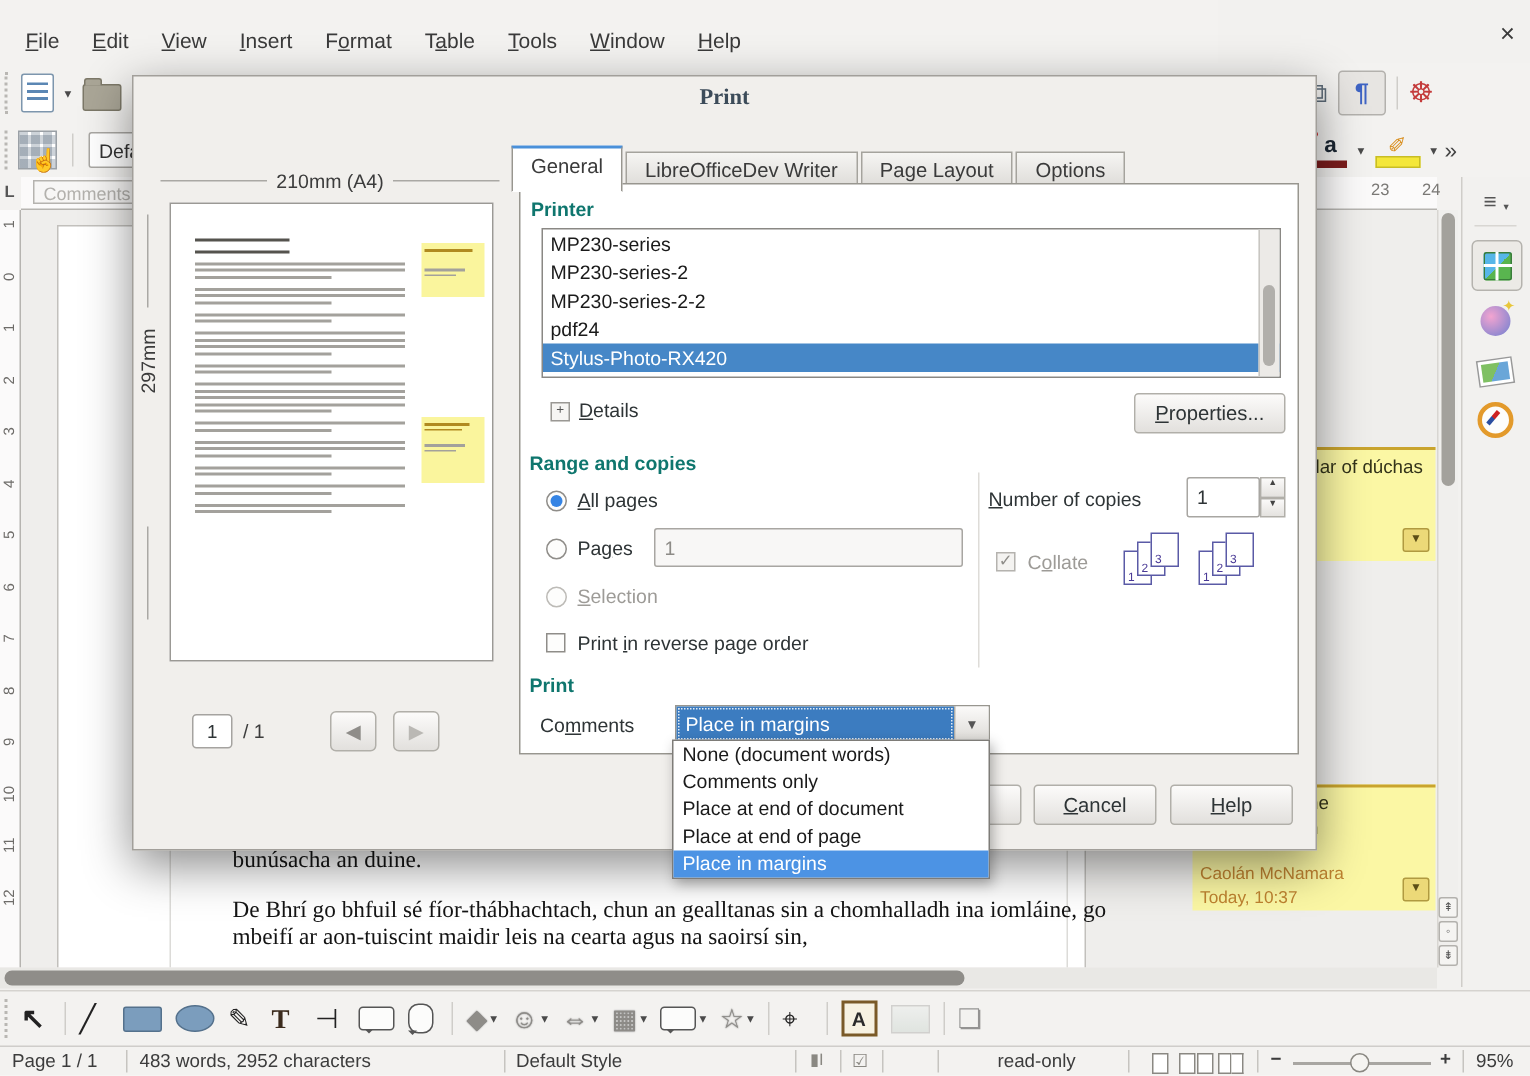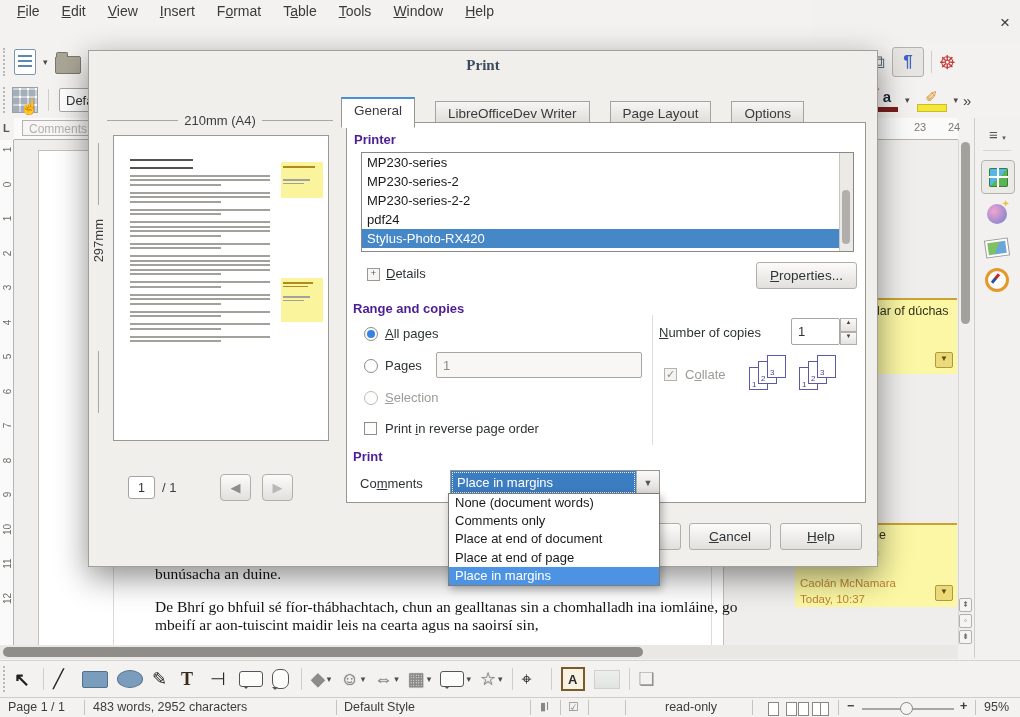--- a/index.html
+++ b/index.html
@@ -3,21 +3,21 @@
 <meta charset="utf-8">
 <style>
   html,body{margin:0;padding:0;}
   .app{position:relative;width:1020px;height:717px;overflow:hidden;background:#f2f1ef;
        font-family:"Liberation Sans",sans-serif;font-size:13px;color:#2e3436;}
   .abs{position:absolute;}
   u{text-decoration:underline;}
 
   
   .menubar{position:absolute;left:0;top:0;width:812px;height:42px;background:#f3f2f0;
-           display:flex;align-items:flex-start;padding:0 0 4px 6px;box-sizing:border-box;}
+           display:flex;align-items:flex-end;padding:0 0 4px 6px;box-sizing:border-box;}
   .menu-item{padding:3px 11px;font-size:14px;color:#3a3a3a;}
   .win-close{position:absolute;right:10px;top:14px;font-size:17px;color:#3a3a3a;line-height:1;}
 
   
   .tb{position:absolute;left:0;width:1020px;background:#f3f2f0;}
   .tb1{top:42px;height:40px;}
   .tb2{top:82px;height:36px;}
   .tb-handle{position:absolute;left:3px;top:15%;height:70%;border-left:2px dotted #b9b7b3;}
   .tb-grp{position:absolute;display:flex;align-items:center;gap:7px;height:100%;}
   .caret{font-size:9px;color:#4a4a4a;}
@@ -122,25 +122,25 @@
   .zoom-handle{position:absolute;top:4px;width:11px;height:11px;border-radius:50%;border:1px solid #8a8882;background:#f5f4f1;}
   .zoom-notch{position:absolute;top:6px;width:1px;height:8px;background:#a8a6a2;}
 
   
   .dialog{position:absolute;left:88px;top:50px;width:788px;height:515px;background:#f1efec;border:1px solid #a29f9a;
     box-shadow:0 10px 30px rgba(0,0,0,.45);z-index:40;}
   .dlg-title{position:absolute;left:0;top:6px;width:100%;text-align:center;font-family:"Liberation Serif",serif;
     font-weight:bold;font-size:15px;color:#3c4b59;}
   .tabs{position:absolute;left:252px;top:46px;display:flex;align-items:flex-end;}
   .tab{padding:4px 12px;font-size:13.5px;border:1px solid #a5a39d;background:linear-gradient(#f6f5f3,#dbd9d5);
-    color:#3a3a3a;margin-right:20px;height:17px;}
+    color:#3a3a3a;margin-right:2px;height:17px;}
   .tab.active{background:#fff;border:1px solid #98968f;border-bottom:1px solid #fff;border-top:2px solid #4a90d9;
     height:20px;position:relative;z-index:2;}
   .panel{position:absolute;left:257px;top:71px;width:520px;height:381px;background:#fff;border:1px solid #98968f;box-sizing:border-box;}
-  .sect-h{position:absolute;font-weight:bold;font-size:13px;color:#4c1d95;}
+  .sect-h{position:absolute;font-weight:bold;font-size:13px;color:#0f766e;}
   .plist{position:absolute;left:14px;top:29px;width:493px;height:100px;border:1px solid #8a8884;box-sizing:border-box;overflow:hidden;}
   .plist-row{height:19px;line-height:19px;padding-left:5px;font-size:13px;color:#1a1a1a;}
   .plist-row.sel{background:#4687c7;color:#fff;}
   .plist-sb{position:absolute;right:0;top:0;bottom:0;width:13px;background:#eceae7;border-left:1px solid #c8c6c2;}
   .plist-sb:after{content:"";position:absolute;left:2px;top:38%;width:8px;height:55%;background:#b1afab;border-radius:4px;}
   .expander{position:absolute;left:20px;top:145px;width:11px;height:11px;border:1px solid #9a9894;background:#f6f5f3;
     font-size:9px;line-height:9px;text-align:center;color:#555;}
   .btn{background:linear-gradient(#fcfbfa,#e2e0dd);border:1px solid #b1afa9;border-radius:3px;font-size:13.5px;color:#2e3436;
     display:flex;align-items:center;justify-content:center;box-sizing:border-box;}
   .radio{position:absolute;width:14px;height:14px;border:1px solid #8f8d89;border-radius:50%;background:#fdfdfc;box-sizing:border-box;}

